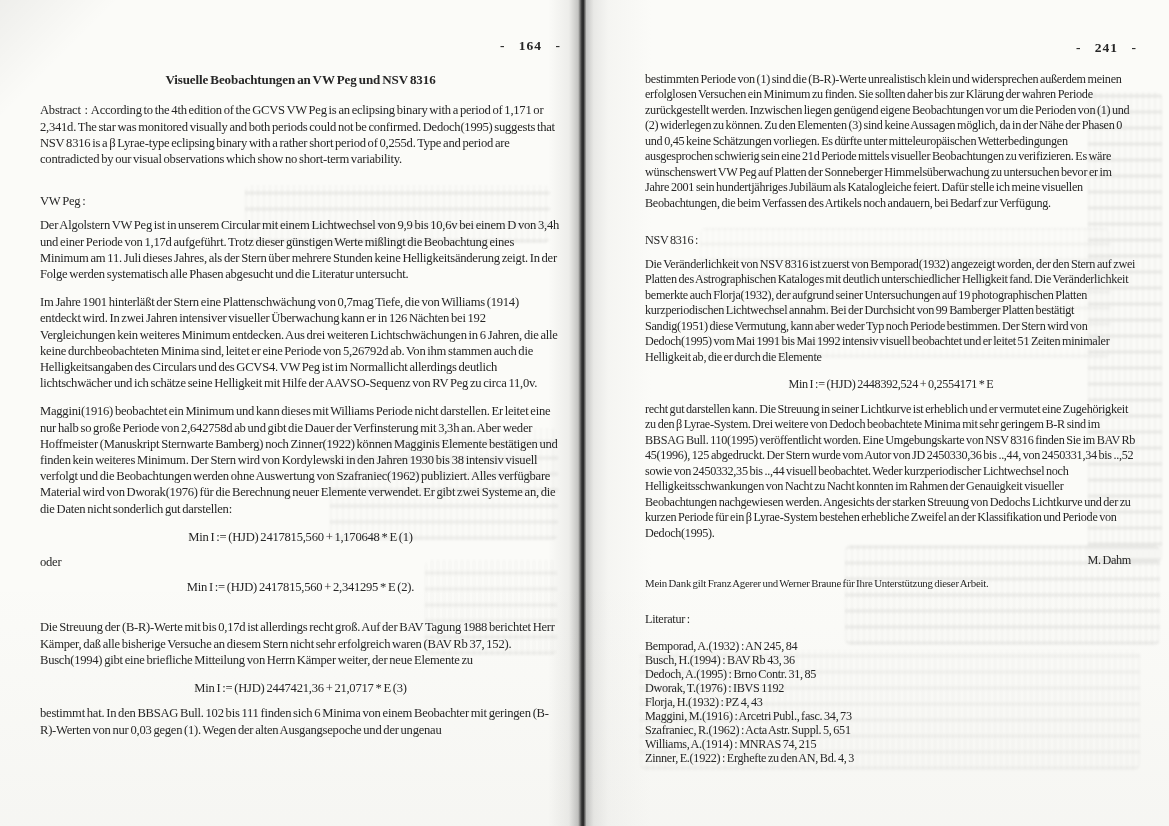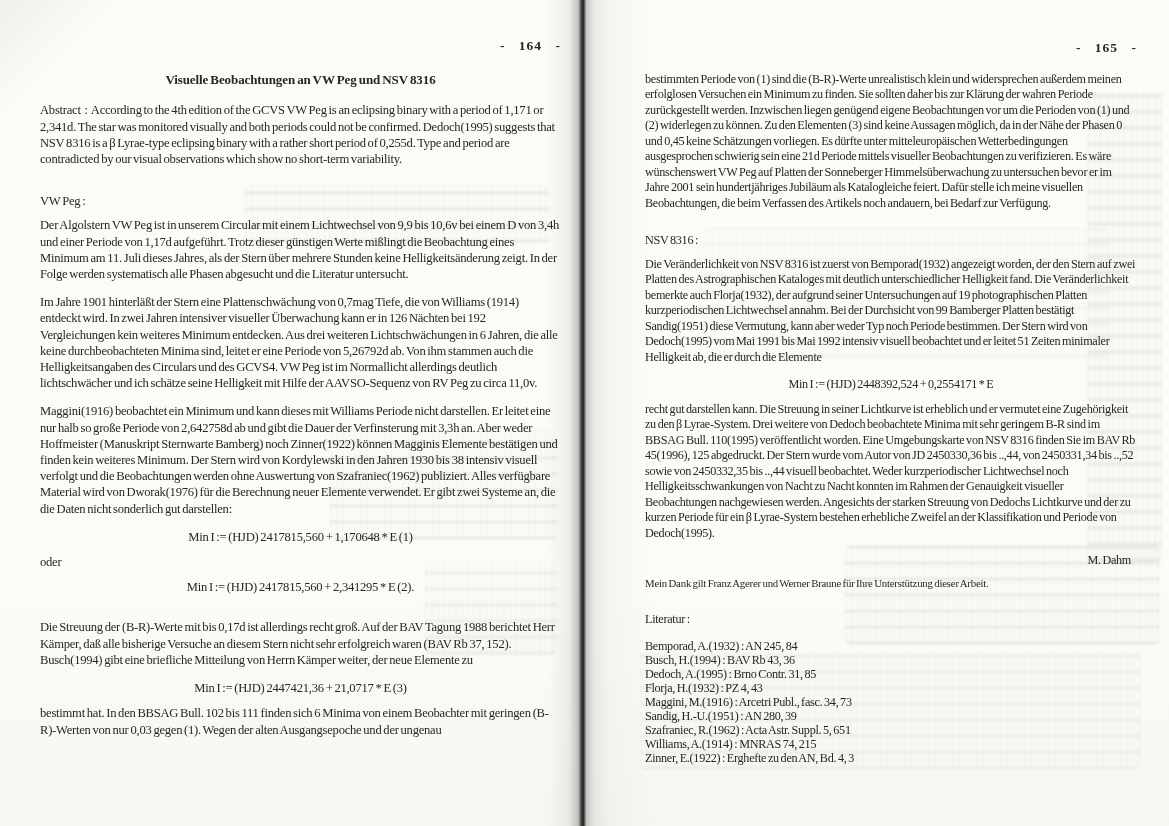--- a/index.html
+++ b/index.html
@@ -112,34 +112,34 @@
     <p class="oder">oder</p>
     <p class="formula last">Min I := (HJD) 2417815,560 + 2,341295 * E (2).</p>
     <p class="para">Die Streuung der (B-R)-Werte mit bis 0,17d ist allerdings recht groß. Auf der BAV Tagung 1988 berichtet Herr Kämper, daß alle bisherige Versuche an diesem Stern nicht sehr erfolgreich waren (BAV Rb 37, 152). Busch(1994) gibt eine briefliche Mitteilung von Herrn Kämper weiter, der neue Elemente zu</p>
     <p class="formula">Min I := (HJD) 2447421,36 + 21,0717 * E (3)</p>
     <p class="para">bestimmt hat. In den BBSAG Bull. 102 bis 111 finden sich 6 Minima von einem Beobachter mit geringen (B-R)-Werten von nur 0,03 gegen (1). Wegen der alten Ausgangsepoche und der ungenau</p>
   </div>
 
   <div class="gutter"></div>
 
   <div class="page page-right">
-    <div class="pagenum">- 165 -</div>
+    <div class="pagenum">- 241 -</div>
     <p class="para para1">bestimmten Periode von (1) sind die (B-R)-Werte unrealistisch klein und widersprechen außerdem meinen erfolglosen Versuchen ein Minimum zu finden. Sie sollten daher bis zur Klärung der wahren Periode zurückgestellt werden. Inzwischen liegen genügend eigene Beobachtungen vor um die Perioden von (1) und (2) widerlegen zu können. Zu den Elementen (3) sind keine Aussagen möglich, da in der Nähe der Phasen 0 und 0,45 keine Schätzungen vorliegen. Es dürfte unter mitteleuropäischen Wetterbedingungen ausgesprochen schwierig sein eine 21d Periode mittels visueller Beobachtungen zu verifizieren. Es wäre wünschenswert VW Peg auf Platten der Sonneberger Himmelsüberwachung zu untersuchen bevor er im Jahre 2001 sein hundertjähriges Jubiläum als Katalogleiche feiert. Dafür stelle ich meine visuellen Beobachtungen, die beim Verfassen des Artikels noch andauern, bei Bedarf zur Verfügung.</p>
     <p class="shead">NSV 8316 :</p>
     <p class="para">Die Veränderlichkeit von NSV 8316 ist zuerst von Bemporad(1932) angezeigt worden, der den Stern auf zwei Platten des Astrographischen Kataloges mit deutlich unterschiedlicher Helligkeit fand. Die Veränderlichkeit bemerkte auch Florja(1932), der aufgrund seiner Untersuchungen auf 19 photographischen Platten kurzperiodischen Lichtwechsel annahm. Bei der Durchsicht von 99 Bamberger Platten bestätigt Sandig(1951) diese Vermutung, kann aber weder Typ noch Periode bestimmen. Der Stern wird von Dedoch(1995) vom Mai 1991 bis Mai 1992 intensiv visuell beobachtet und er leitet 51 Zeiten minimaler Helligkeit ab, die er durch die Elemente</p>
     <p class="formula">Min I := (HJD) 2448392,524 + 0,2554171 * E</p>
     <p class="para">recht gut darstellen kann. Die Streuung in seiner Lichtkurve ist erheblich und er vermutet eine Zugehörigkeit zu den β Lyrae-System. Drei weitere von Dedoch beobachtete Minima mit sehr geringem B-R sind im BBSAG Bull. 110(1995) veröffentlicht worden. Eine Umgebungskarte von NSV 8316 finden Sie im BAV Rb 45(1996), 125 abgedruckt. Der Stern wurde vom Autor von JD 2450330,36 bis ..,44, von 2450331,34 bis ..,52 sowie von 2450332,35 bis ..,44 visuell beobachtet. Weder kurzperiodischer Lichtwechsel noch Helligkeitsschwankungen von Nacht zu Nacht konnten im Rahmen der Genauigkeit visueller Beobachtungen nachgewiesen werden. Angesichts der starken Streuung von Dedochs Lichtkurve und der zu kurzen Periode für ein β Lyrae-System bestehen erhebliche Zweifel an der Klassifikation und Periode von Dedoch(1995).</p>
     <p class="signature">M. Dahm</p>
     <p class="ack">Mein Dank gilt Franz Agerer und Werner Braune für Ihre Unterstützung dieser Arbeit.</p>
     <p class="shead lit">Literatur :</p>
     <div class="refs">
       <div class="ref">Bemporad, A.(1932) : AN 245, 84</div>
       <div class="ref">Busch, H.(1994) : BAV Rb 43, 36</div>
       <div class="ref">Dedoch, A.(1995) : Brno Contr. 31, 85</div>
+      <div class="ref">Dworak, T.(1976) : IBVS 1192</div>
       <div class="ref">Florja, H.(1932) : PZ 4, 43</div>
       <div class="ref">Maggini, M.(1916) : Arcetri Publ., fasc. 34, 73</div>
-      <div class="ref">Sandig, H.-U.(1951) : AN 280, 39</div>
       <div class="ref">Szafraniec, R.(1962) : Acta Astr. Suppl. 5, 651</div>
       <div class="ref">Williams, A.(1914) : MNRAS 74, 215</div>
       <div class="ref">Zinner, E.(1922) : Erghefte zu den AN, Bd. 4, 3</div>
     </div>
   </div>
 </div>
 
 </body></html>

